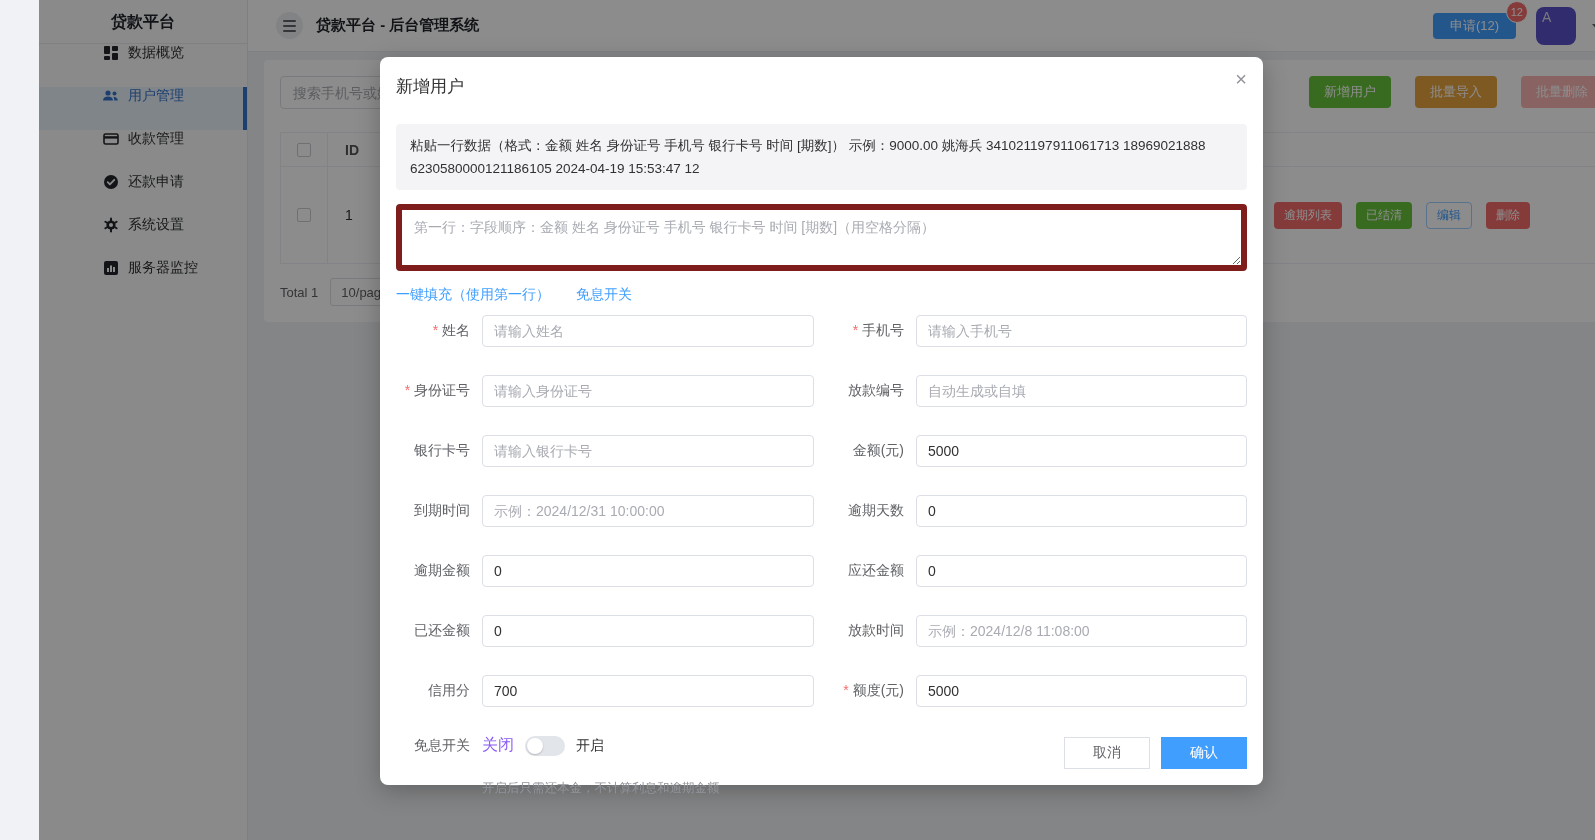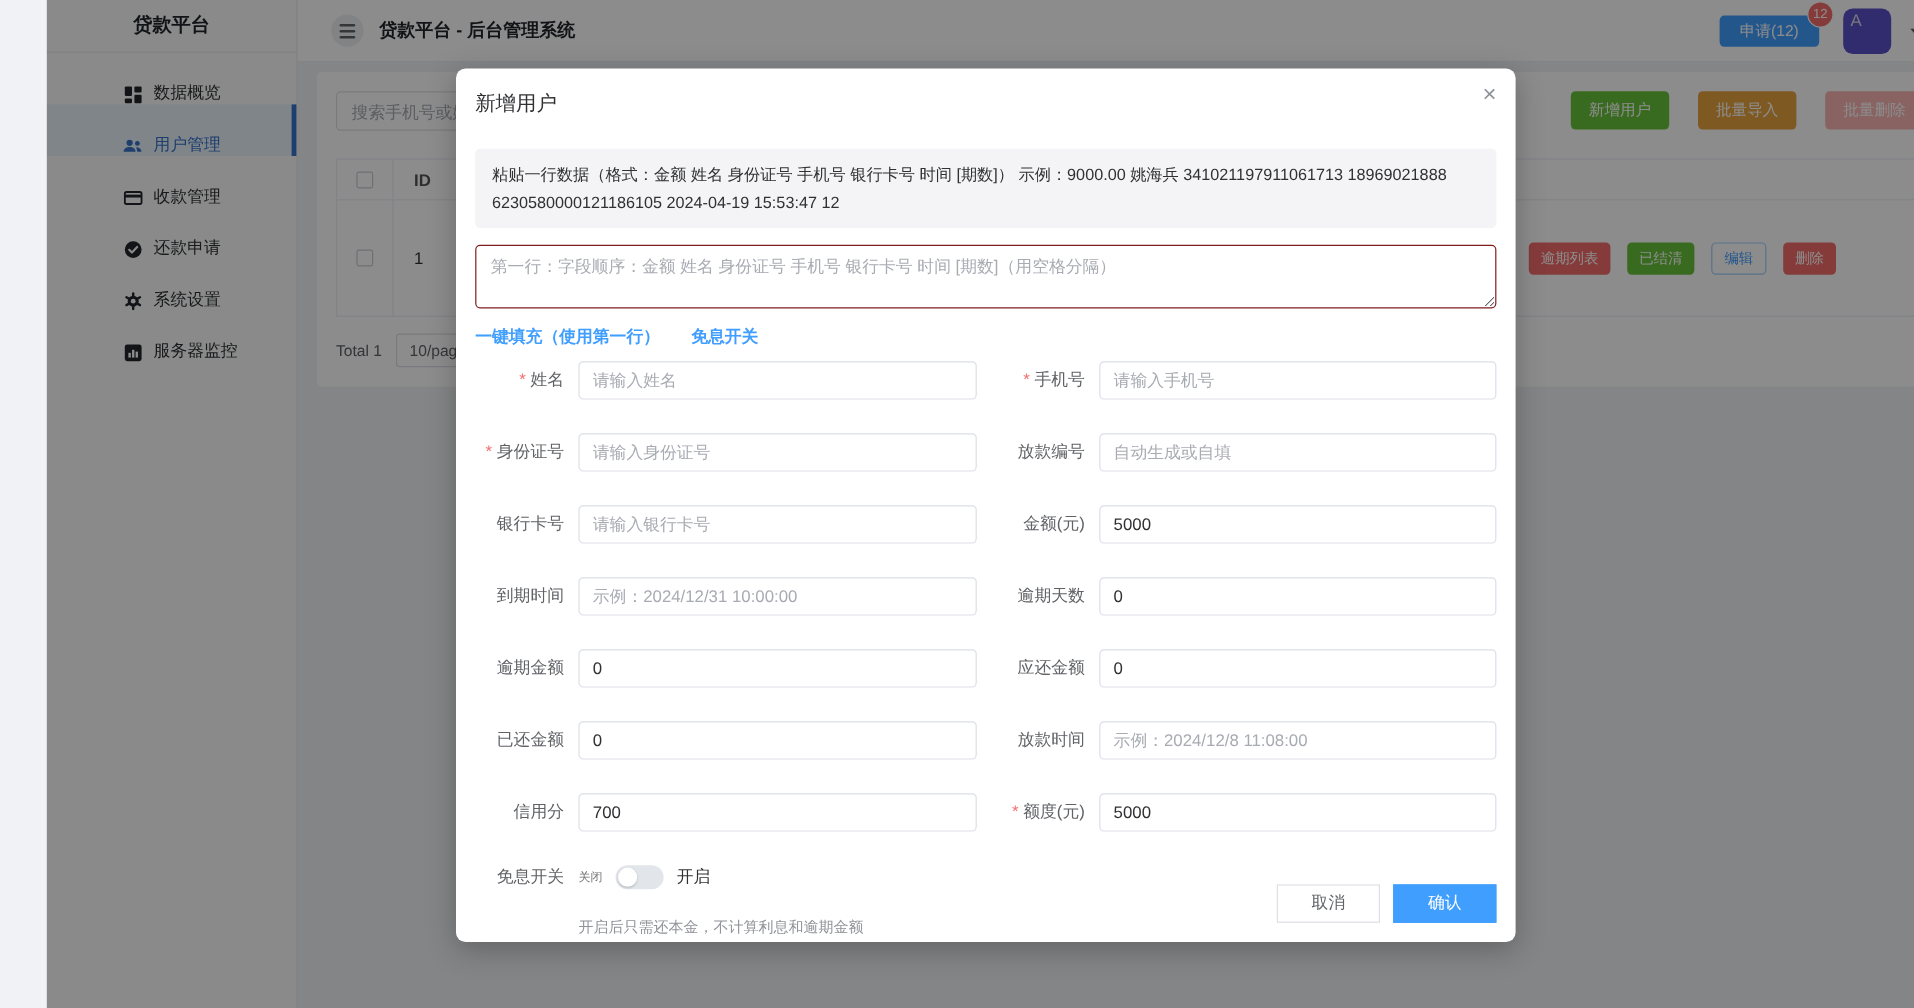--- a/index.html
+++ b/index.html
@@ -2,21 +2,21 @@
 <html><head>
 <meta charset="utf-8">
 <style>
   * { margin:0; padding:0; box-sizing:border-box; }
   html,body { width:1595px; height:840px; overflow:hidden; font-family:"Liberation Sans","DejaVu Sans",sans-serif; background:#f0f2f5; }
   .stage { position:relative; width:1595px; height:840px;margin-left:39px; }
 
   
   .sidebar { position:absolute; left:0; top:0; width:209px; height:840px; background:#fbfcfd; border-right:1px solid #e8eaed; z-index:1; }
   .sidebar-title { height:44px; line-height:44px; text-align:center; font-size:16px; font-weight:bold; color:#1f2329; border-bottom:1px solid #e8eaed; }
-  .menu-item { position:relative; display:flex; align-items:flex-end; height:43px; padding-left:63px; cursor:pointer; color:#303133; font-size:14px; }
+  .menu-item { position:relative; display:flex; align-items:flex-start; height:43px; padding-left:63px; cursor:pointer; color:#303133; font-size:14px; }
   .menu-item .mi-icon { width:17px; height:17px; margin-right:9px; display:flex; align-items:center; justify-content:center; color:#23262b; }
   .menu-item.active { background:#e9f2fc; color:#3673c9; }
   .menu-item.active .mi-icon { color:#3673c9; }
   .menu-item.active::after { content:""; position:absolute; right:0; top:0; width:4px; height:100%; background:#3673c9; }
   .mi-icon svg { display:block; }
 
   
   .header { position:absolute; left:209px; top:0; right:0; height:52px; background:#ffffff; border-bottom:1px solid #e8eaed; z-index:1; }
   .hamburger { position:absolute; left:28px; top:12px; width:27px; height:27px; border-radius:50%; background:#eceef1; display:flex; flex-direction:column; justify-content:center; align-items:center; gap:3px; cursor:pointer; }
   .hamburger span { display:block; width:13px; height:2px; background:#5f6368; border-radius:1px; }
@@ -50,31 +50,31 @@
   .sm-edit { background:#fff; border:1px solid #a0cfff; color:#409eff; }
   .pagination { position:absolute; left:16px; top:218px; display:flex; align-items:center; gap:12px; font-size:13px; color:#606266; }
   .page-size { width:100px; height:28px; border:1px solid #dcdfe6; border-radius:3px; background:#fff; display:flex; align-items:center; padding:0 10px; font-size:13px; color:#606266; cursor:pointer; }
 
   
   .overlay { position:absolute; inset:0; background:rgba(0,0,0,0.45); z-index:5; }
   .modal { position:absolute; left:341px; top:57px; width:883px; height:728px; background:#fff; border-radius:8px; box-shadow:0 6px 24px rgba(0,0,0,.25); z-index:10; padding:18px 16px 16px; }
   .modal-title { font-size:17px; color:#303133; }
   .modal-close { position:absolute; top:12px; right:16px; font-size:20px; color:#909399; background:none; border:none; cursor:pointer; line-height:1; }
   .hint-box { margin-top:26px; background:#f4f4f6; border-radius:4px; padding:10px 14px; font-size:13.5px; color:#303133; line-height:23px; }
-  .paste-area { display:block; margin-top:14px; width:100%; height:53px; border:1px solid #7f1d1d; border-radius:4px; padding:9px 12px; font-size:14px; color:#303133; resize:vertical; font-family:inherit; }
+  .paste-area { display:block; margin-top:14px; width:100%; height:67px; border:6px solid #7f1d1d; border-radius:4px; padding:9px 12px; font-size:14px; color:#303133; resize:vertical; font-family:inherit; }
   .paste-area::placeholder { color:#a8abb2; }
   .links-row { margin-top:15px; display:flex; gap:26px; }
-  .link { color:#409eff; font-size:14px; font-weight:700; text-decoration:none; cursor:pointer; }
+  .link { color:#409eff; font-size:14px; font-weight:400; text-decoration:none; cursor:pointer; }
   .form-grid { margin-top:11px; display:grid; grid-template-columns:86px 332px 1fr 331px; row-gap:28px; align-items:center; }
   .f-label { font-size:14px; color:#606266; text-align:right; padding-right:12px; white-space:nowrap; }
   .f-label.required::before { content:"* "; color:#f56c6c; }
   .f-input { height:32px; border:1px solid #dcdfe6; border-radius:4px; padding:0 11px; font-size:14px; color:#303133; width:100%; }
   .f-input::placeholder { color:#a8abb2; }
   .toggle-wrap { display:flex; align-items:center; gap:11px; grid-column:2 / 5; }
-  .toggle-off-label { color:#737373; font-size:10px; }
+  .toggle-off-label { color:#8b5cf6; font-size:16px; }
   .toggle-on-label { color:#303133; font-size:14px; }
   .switch { width:40px; height:20px; border-radius:10px; background:#e2e5ea; position:relative; cursor:pointer; }
   .switch .knob { position:absolute; left:2px; top:2px; width:16px; height:16px; border-radius:50%; background:#fff; box-shadow:0 1px 2px rgba(0,0,0,.2); }
   .toggle-helper { grid-column:2 / 5; font-size:12.5px; color:#909399; margin-top:-4px; }
   .modal-footer { position:absolute; right:16px; bottom:16px; display:flex; gap:11px; }
   .mf-btn { height:32px; padding:0 28px; border-radius:0; font-size:14px; cursor:pointer; }
   .mf-cancel { background:#fff; border:1px solid #dcdfe6; color:#606266; }
   .mf-confirm { background:#409eff; border:1px solid #409eff; color:#fff; }
 </style>
 </head>

